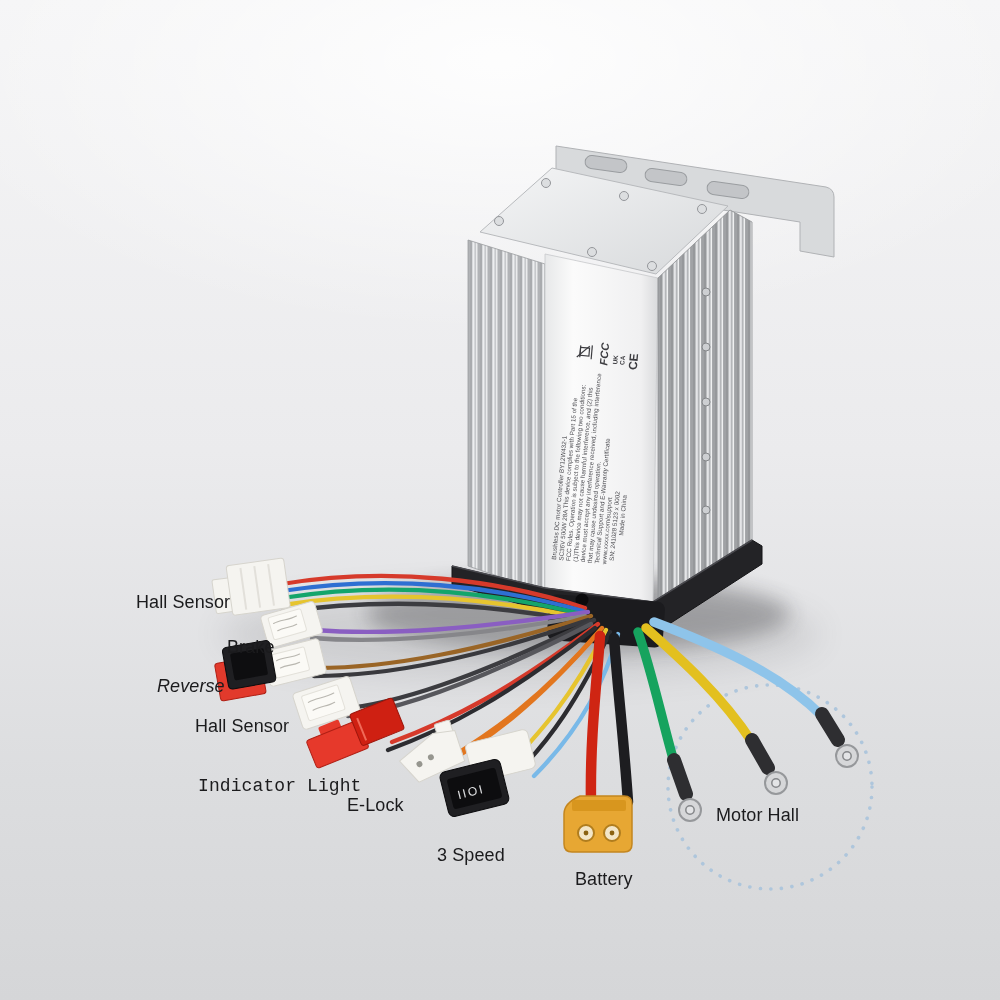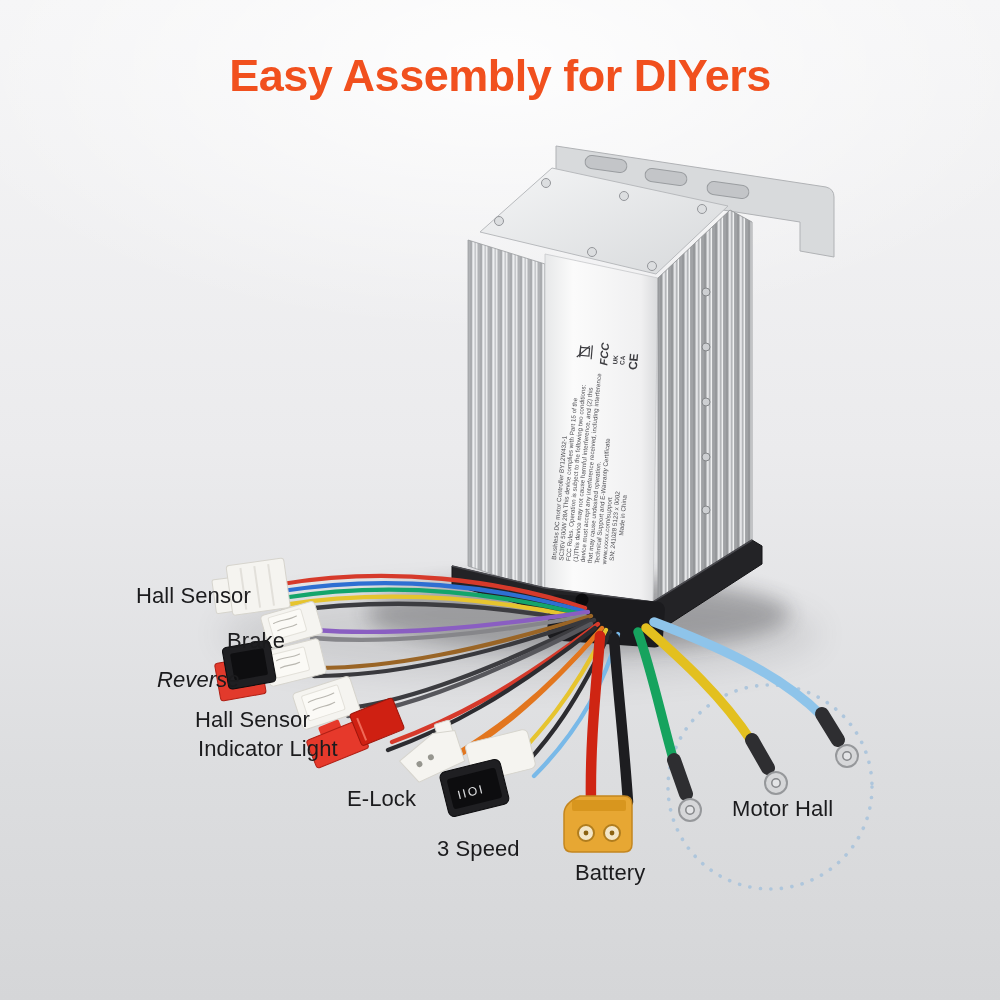--- a/index.html
+++ b/index.html
@@ -9,39 +9,39 @@
     background:
       radial-gradient(ellipse 900px 420px at 50% 6%, rgba(255,255,255,.85), rgba(255,255,255,0) 65%),
       linear-gradient(180deg,#f5f5f6 0%,#ebebed 45%,#dcdddf 78%,#d5d6d8 100%);
   }
   .stage{position:absolute;inset:0;}
   .title{
     position:absolute;left:0;top:50px;width:1000px;text-align:center;
     font-size:45px;font-weight:800;letter-spacing:-.5px;color:#f1501e;
   }
   .callout{
-    position:absolute;font-size:22px;color:#1b1b1d;white-space:nowrap;
+    position:absolute;font-size:18px;color:#1b1b1d;white-space:nowrap;
     letter-spacing:.1px;
+    margin-top:9px;
   }
   svg{position:absolute;inset:0;}
   .wire{fill:none;stroke-linecap:round;}
   .w4{stroke-width:4.3;}
   .w10{stroke-width:10.5;}
   .w9{stroke-width:9.5;}
   .shell{stroke:#d6d4cd;stroke-width:1;}
   .sticker-line{fill:none;stroke:#b9b7b0;stroke-width:1.1;stroke-linecap:round;}
   .spec{fill:#4b4b50;font-size:6.3px;letter-spacing:0;}
   .mark{fill:#3c3c40;font-weight:bold;}
 </style>
 </head>
 <body>
 
 <div class="stage">
 
-  <div class="title">Easy Assembly for DIYers</div>
 
   <svg viewBox="0 0 1000 1000" width="1000" height="1000">
     <defs>
       <filter id="blur12" x="-50%" y="-50%" width="200%" height="200%">
           <feGaussianBlur stdDeviation="10"></feGaussianBlur>
         </filter>
       <filter id="blur18" x="-50%" y="-50%" width="200%" height="200%">
           <feGaussianBlur stdDeviation="16"></feGaussianBlur>
         </filter>
       <linearGradient id="topPlate" x1="0" y1="0" x2="1" y2="1">
@@ -250,19 +250,19 @@
       <line x1="822" y1="714" x2="838" y2="740" stroke-width="14" stroke-linecap="round" stroke="#2e2e31"></line>
       <circle cx="847" cy="756" r="11" stroke="#96989b" stroke-width="2" fill="#d6d7d9"></circle>
       <circle cx="847" cy="756" r="4.2" fill="#e3e4e6" stroke="#85878a" stroke-width="1.5"></circle>
     </g>
   </svg>
 
   <div class="callout" style="left:136px;top:583px;">Hall Sensor</div>
   <div class="callout" style="left:227px;top:628px;">Brake</div>
   <div class="callout" style="left:157px;top:667px;font-style:italic;">Reverse</div>
   <div class="callout" style="left:195px;top:707px;">Hall Sensor</div>
-  <div class="callout" style="left:198px;top:736px;">Indicator Light</div>
+  <div class="callout" style="left:198px;top:767px;font-family:Liberation Mono, monospace;">Indicator Light</div>
   <div class="callout" style="left:347px;top:786px;">E-Lock</div>
   <div class="callout" style="left:437px;top:836px;text-align:right;">3 Speed</div>
   <div class="callout" style="left:575px;top:860px;">Battery</div>
-  <div class="callout" style="left:732px;top:796px;">Motor Hall</div>
+  <div class="callout" style="left:716px;top:796px;">Motor Hall</div>
 
 </div>
 
 </body></html>

